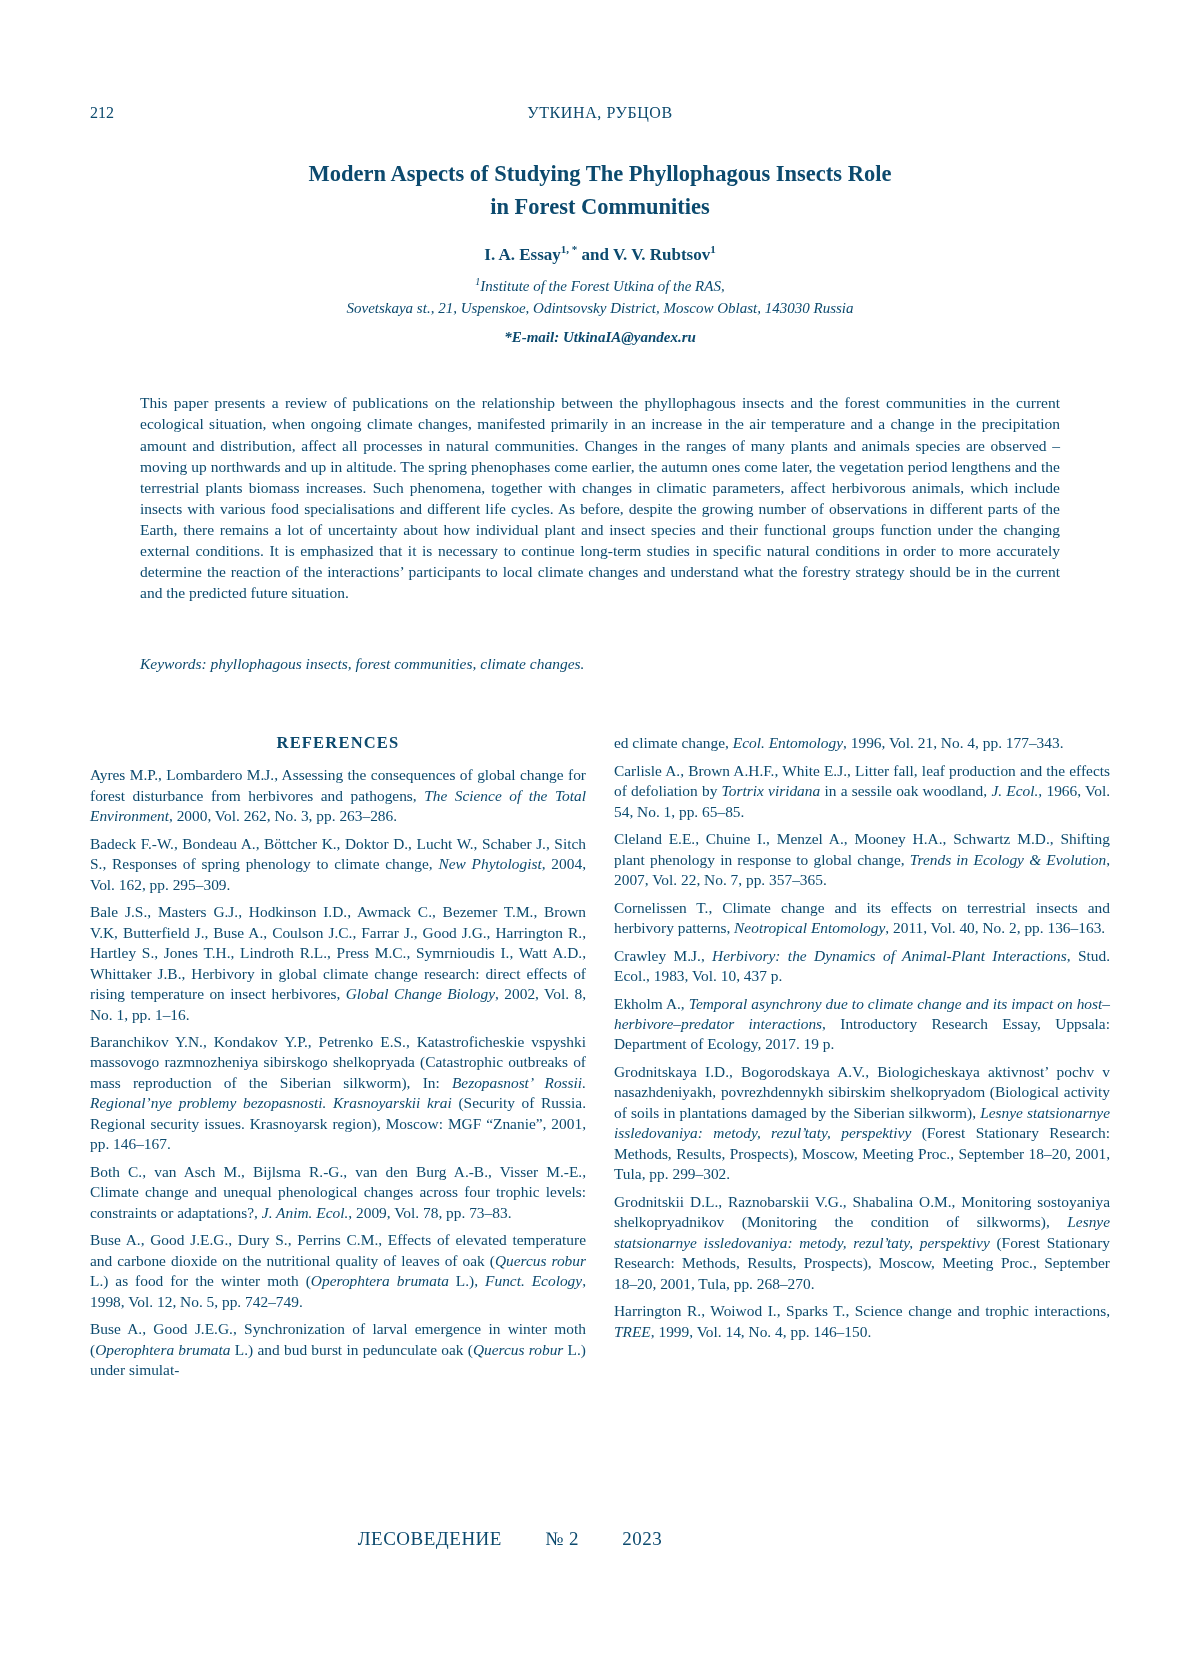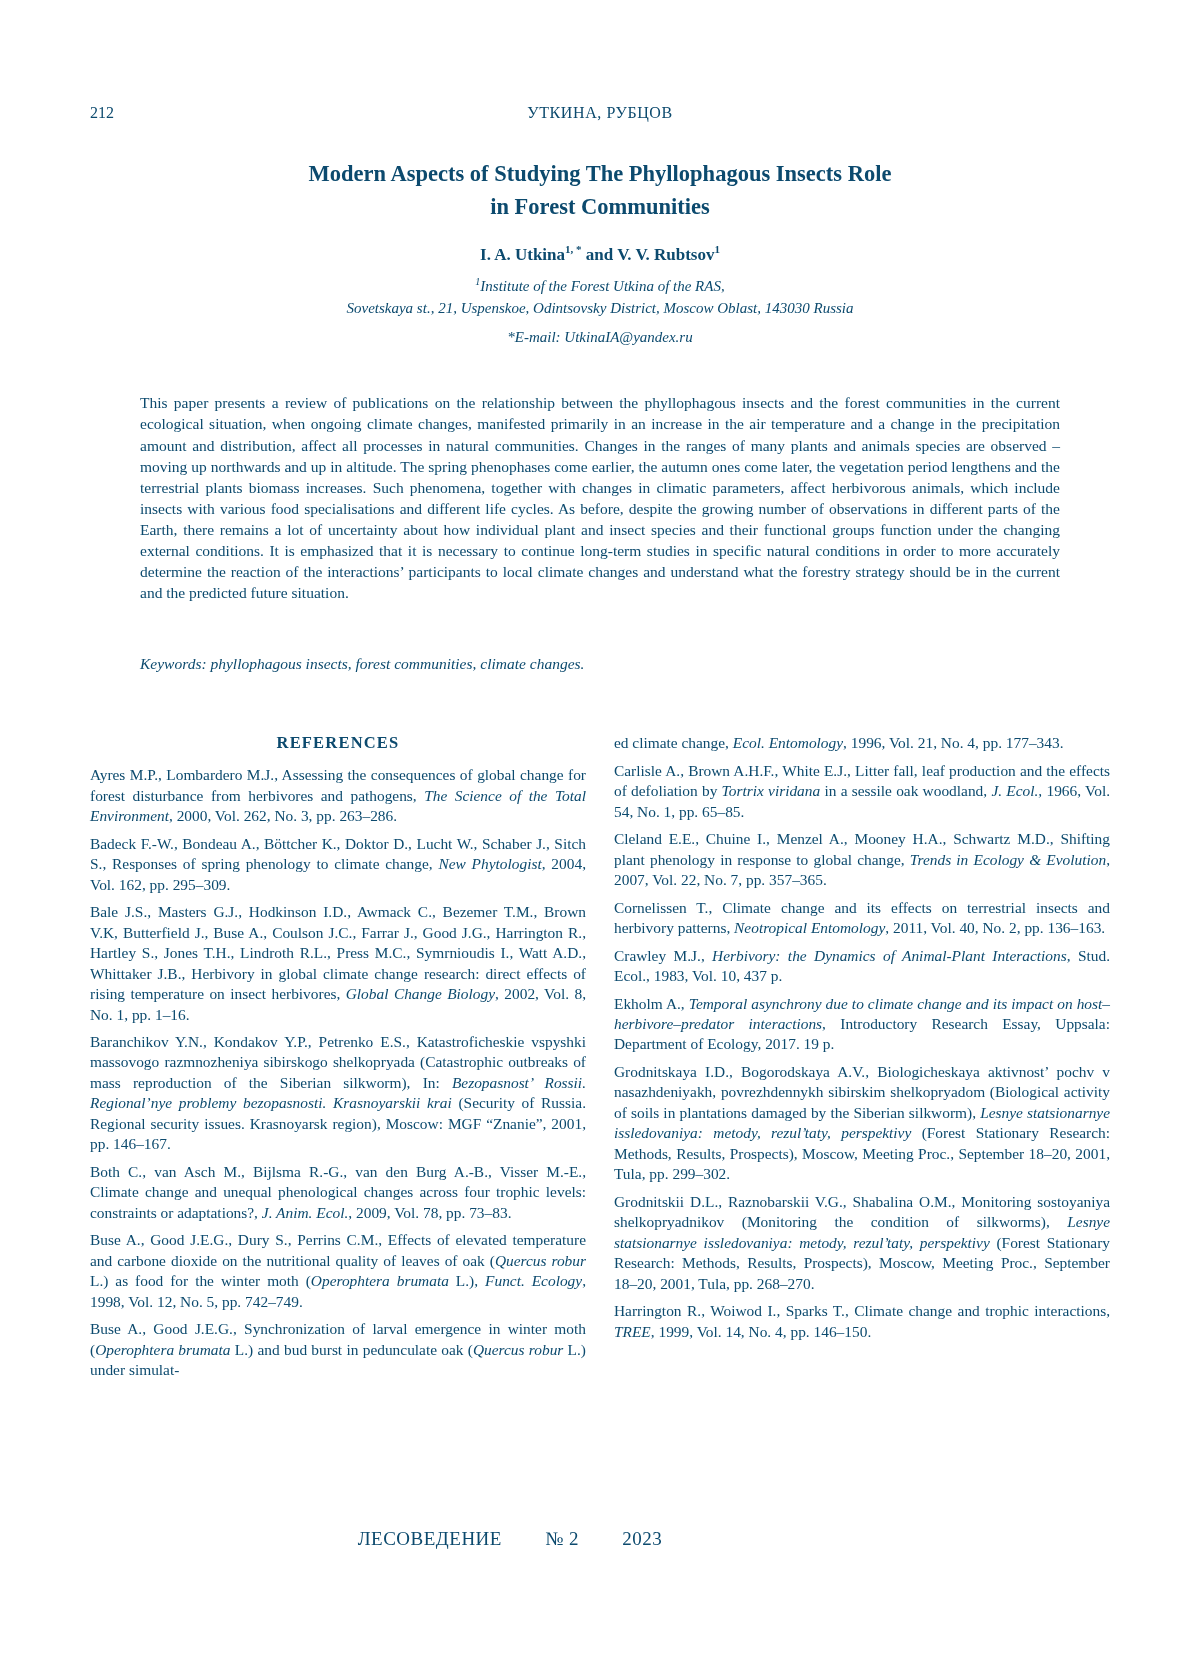--- a/index.html
+++ b/index.html
@@ -33,21 +33,21 @@
   }
   .authors sup { font-size:11px; }
   .affil {
     margin-top:9px;
     text-align:center;
     font-size:15px;
     line-height:1.5;
   }
   .affil p { font-style:italic; }
   .affil sup { font-size:10px; font-style:italic; }
-  .affil .email { margin-top:6px; }
+  .affil .email { margin-top:6px;font-weight:bold; }
 
   .abstract {
     margin:44px 50px 0 50px;
     font-size:15.5px;
     line-height:1.36;
     text-align:justify;
   }
   .keywords {
     margin:52px 50px 0 50px;
     font-size:15.5px;
@@ -100,21 +100,21 @@
 
 <div class="page">
 
   <div class="header-row">
     <span class="pagenum">212</span>
     <span class="running-head">УТКИНА, РУБЦОВ</span>
   </div>
 
   <h1 class="title"><span>Modern Aspects of Studying The Phyllophagous Insects Role</span><br><span>in Forest Communities</span></h1>
 
-  <p class="authors"><span>I. A. Utkina</span><sup>1, *</sup><span> and V. V. Rubtsov</span><sup>1</sup></p>
+  <p class="authors"><span>I. A. Essay</span><sup>1, *</sup><span> and V. V. Rubtsov</span><sup>1</sup></p>
 
   <div class="affil">
     <p><sup>1</sup><span class="it">Institute of the Forest Utkina of the RAS,</span></p>
     <p>Sovetskaya st., 21, Uspenskoe, Odintsovsky District, Moscow Oblast, 143030 Russia</p>
     <p class="email">*E-mail: UtkinaIA@yandex.ru</p>
   </div>
 
   <p class="abstract">This paper presents a review of publications on the relationship between the phyllophagous insects and the forest communities in the current ecological situation, when ongoing climate changes, manifested primarily in an increase in the air temperature and a change in the precipitation amount and distribution, affect all processes in natural communities. Changes in the ranges of many plants and animals species are observed – moving up northwards and up in altitude. The spring phenophases come earlier, the autumn ones come later, the vegetation period lengthens and the terrestrial plants biomass increases. Such phenomena, together with changes in climatic parameters, affect herbivorous animals, which include insects with various food specialisations and different life cycles. As before, despite the growing number of observations in different parts of the Earth, there remains a lot of uncertainty about how individual plant and insect species and their functional groups function under the changing external conditions. It is emphasized that it is necessary to continue long-term studies in specific natural conditions in order to more accurately determine the reaction of the interactions’ participants to local climate changes and understand what the forestry strategy should be in the current and the predicted future situation.</p>
 
   <p class="keywords">Keywords: phyllophagous insects, forest communities, climate changes.</p>
@@ -132,21 +132,21 @@
       </div>
     <div class="col" id="refs-right">
         <p class="ref"><span>ed climate change, </span><span class="it">Ecol. Entomology</span><span>, 1996, Vol. 21, No. 4, pp. 177–343.</span></p>
         <p class="ref"><span>Carlisle A., Brown A.H.F., White E.J., Litter fall, leaf production and the effects of defoliation by </span><span class="it">Tortrix viridana</span><span> in a sessile oak woodland, </span><span class="it">J. Ecol.,</span><span> 1966, Vol. 54, No. 1, pp. 65–85.</span></p>
         <p class="ref"><span>Cleland E.E., Chuine I., Menzel A., Mooney H.A., Schwartz M.D., Shifting plant phenology in response to global change, </span><span class="it">Trends in Ecology &amp; Evolution</span><span>, 2007, Vol. 22, No. 7, pp. 357–365.</span></p>
         <p class="ref"><span>Cornelissen T., Climate change and its effects on terrestrial insects and herbivory patterns, </span><span class="it">Neotropical Entomology</span><span>, 2011, Vol. 40, No. 2, pp. 136–163.</span></p>
         <p class="ref"><span>Crawley M.J., </span><span class="it">Herbivory: the Dynamics of Animal-Plant Interactions</span><span>, Stud. Ecol., 1983, Vol. 10, 437 p.</span></p>
         <p class="ref"><span>Ekholm A., </span><span class="it">Temporal asynchrony due to climate change and its impact on host–herbivore–predator interactions</span><span>, Introductory Research Essay, Uppsala: Department of Ecology, 2017. 19 p.</span></p>
         <p class="ref"><span>Grodnitskaya I.D., Bogorodskaya A.V., Biologicheskaya aktivnost’ pochv v nasazhdeniyakh, povrezhdennykh sibirskim shelkopryadom (Biological activity of soils in plantations damaged by the Siberian silkworm), </span><span class="it">Lesnye statsionarnye issledovaniya: metody, rezul’taty, perspektivy</span><span> (Forest Stationary Research: Methods, Results, Prospects), Moscow, Meeting Proc., September 18–20, 2001, Tula, pp. 299–302.</span></p>
         <p class="ref"><span>Grodnitskii D.L., Raznobarskii V.G., Shabalina O.M., Monitoring sostoyaniya shelkopryadnikov (Monitoring the condition of silkworms), </span><span class="it">Lesnye statsionarnye issledovaniya: metody, rezul’taty, perspektivy</span><span> (Forest Stationary Research: Methods, Results, Prospects), Moscow, Meeting Proc., September 18–20, 2001, Tula, pp. 268–270.</span></p>
-        <p class="ref"><span>Harrington R., Woiwod I., Sparks T., Climate change and trophic interactions, </span><span class="it">TREE</span><span>, 1999, Vol. 14, No. 4, pp. 146–150.</span></p>
+        <p class="ref"><span>Harrington R., Woiwod I., Sparks T., Science change and trophic interactions, </span><span class="it">TREE</span><span>, 1999, Vol. 14, No. 4, pp. 146–150.</span></p>
       </div>
   </div>
 
   <div class="footer">
     <span>ЛЕСОВЕДЕНИЕ</span>
     <span>№ 2</span>
     <span>2023</span>
   </div>
 
   <div class="hscrollbar" style="background: rgb(68, 114, 196);"></div>

